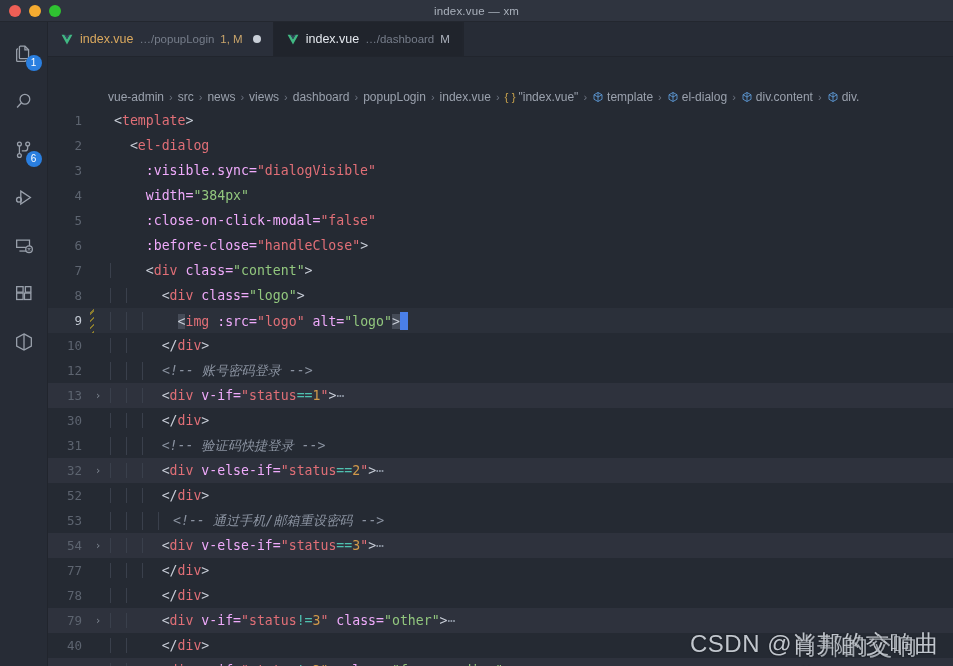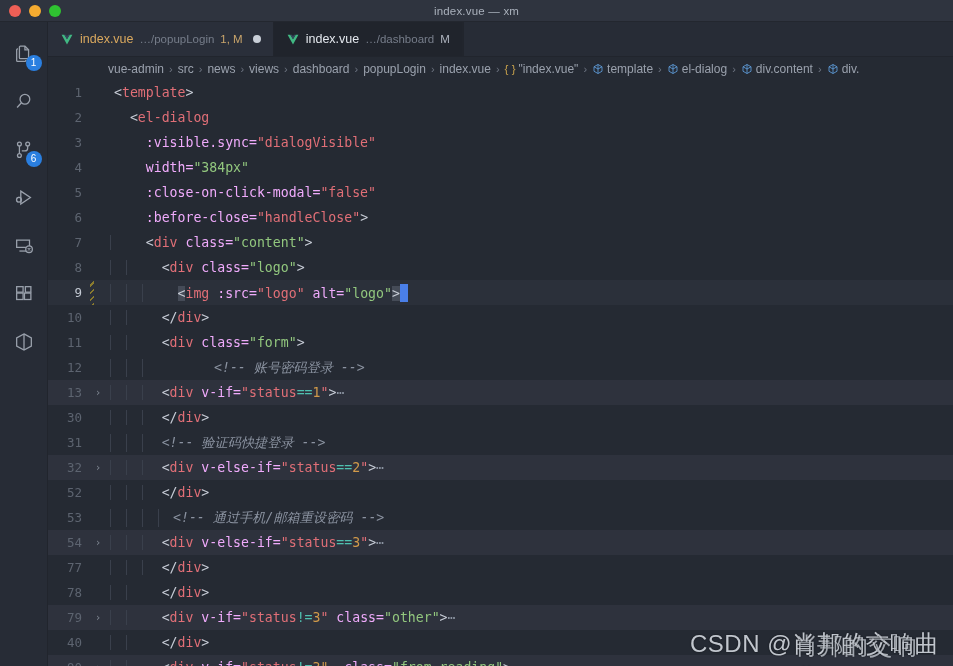--- a/index.html
+++ b/index.html
@@ -94,21 +94,21 @@
   }
   .tabs-rest { flex: 1; background: #272c36; border-left: 1px solid #21252d; }
 
   
   .breadcrumb {
     height: 23px; flex: 0 0 23px;
     background: #252a33;
     display: flex; align-items: center;
     padding-left: 60px;
     font-size: 12px; color: #9aa1ad;
-    white-space: nowrap; overflow: hidden;
+    white-space: nowrap; overflow: hidden; margin-top: 28px;
   }
   .bc-item { display: inline-flex; align-items: center; gap: 3px; }
   .bc-sep { color: #6d7481; margin: 0 5px; font-size: 11px; }
   .bc-ico { width: 12px; height: 12px; display: inline-block; }
   .bc-brace { color: #c6a04c; font-size: 11.5px; }
 
   
   .codearea {
     flex: 1; position: relative; overflow: hidden;
     background: #252a33;
@@ -433,30 +433,24 @@
             <div class="fold"></div>
             <div class="code"><span class="guide" style="left: 4px;"></span><span class="guide" style="left: 19.88px;"></span><span class="guide" style="left: 35.76px;"></span><span style="display: inline-block; padding-left: 67.52px;"><span class="t-punct sel">&lt;</span><span class="t-tag">img</span><span class="t-attr"> :src=</span><span class="t-strexp">"logo"</span><span class="t-attr"> alt=</span><span class="t-str">"logo"</span><span class="t-punct sel">&gt;</span><span class="cursor"></span></span></div>
           </div>
           <div class="line">
             <div class="ln">10</div>
             <div class="modbar"></div>
             <div class="fold"></div>
             <div class="code"><span class="guide" style="left: 4px;"></span><span class="guide" style="left: 19.88px;"></span><span style="display: inline-block; padding-left: 51.64px;"><span class="t-punct">&lt;/</span><span class="t-tag">div</span><span class="t-punct">&gt;</span></span></div>
           </div>
           <div class="line">
-            <div class="ln">11</div>
-            <div class="modbar"></div>
-            <div class="fold"></div>
-            <div class="code"><span class="guide" style="left: 4px;"></span><span class="guide" style="left: 19.88px;"></span><span style="display: inline-block; padding-left: 51.64px;"><span class="t-punct">&lt;</span><span class="t-tag">div</span><span class="t-attr"> class=</span><span class="t-str">"form"</span><span class="t-punct">&gt;</span></span></div>
-          </div>
-          <div class="line">
             <div class="ln">12</div>
             <div class="modbar"></div>
             <div class="fold"></div>
-            <div class="code"><span class="guide" style="left: 4px;"></span><span class="guide" style="left: 19.88px;"></span><span class="guide" style="left: 35.76px;"></span><span style="display: inline-block; padding-left: 104px;"><span class="t-comment">&lt;!-- 账号密码登录 --&gt;</span></span></div>
+            <div class="code"><span class="guide" style="left: 4px;"></span><span class="guide" style="left: 19.88px;"></span><span class="guide" style="left: 35.76px;"></span><span style="display: inline-block; padding-left: 52px;"><span class="t-comment">&lt;!-- 账号密码登录 --&gt;</span></span></div>
           </div>
           <div class="line hl">
             <div class="ln">13</div>
             <div class="modbar"></div>
             <div class="fold">›</div>
             <div class="code"><span class="guide" style="left: 4px;"></span><span class="guide" style="left: 19.88px;"></span><span class="guide" style="left: 35.76px;"></span><span style="display: inline-block; padding-left: 51.64px;"><span class="t-punct">&lt;</span><span class="t-tag">div</span><span class="t-attr"> v-if=</span><span class="t-strexp">"status</span><span class="t-op">==</span><span class="t-num">1</span><span class="t-strexp">"</span><span class="t-punct">&gt;</span><span class="t-dots">⋯</span></span></div>
           </div>
           <div class="line">
             <div class="ln">30</div>
             <div class="modbar"></div>

